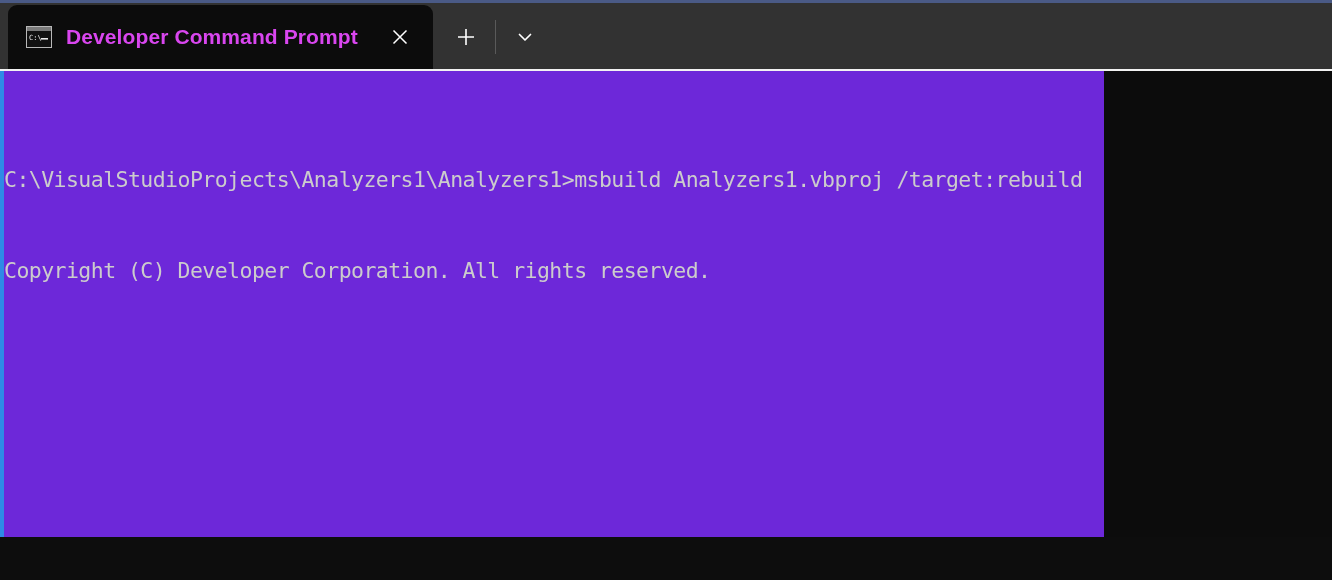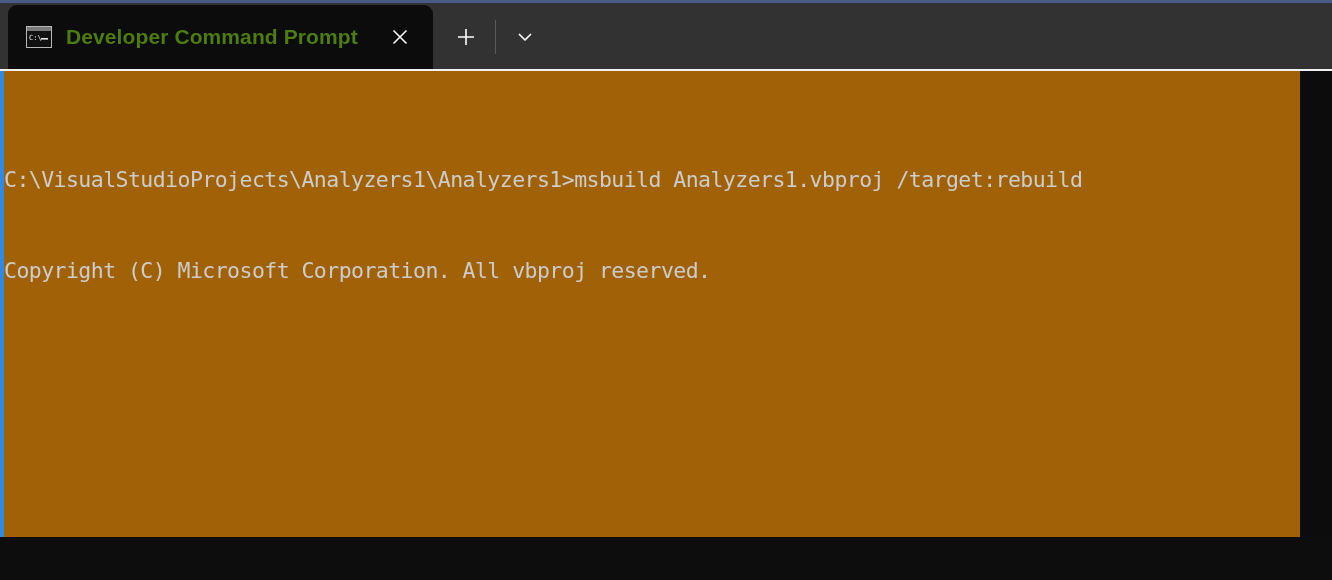--- a/index.html
+++ b/index.html
@@ -58,21 +58,21 @@
 
   .tab-icon {
     width: 26px;
     height: 22px;
     flex: 0 0 auto;
     margin-right: 14px;
     position: relative;
   }
 
   .tab-title {
-    color: #4d7c0f;
+    color: #d946ef;
     font-size: 21px;
     font-family: "Liberation Sans", sans-serif;
     font-weight: 600;
     letter-spacing: 0.1px;
     white-space: nowrap;
     flex: 1 1 auto;
   }
 
   .tab-close {
     width: 34px;
@@ -125,23 +125,23 @@
     top: 69px; left: 0;
     width: 1332px;
     height: 2px;
     background: #f2f2f2;
   }
 
   
   .term-pane {
     position: absolute;
     top: 71px; left: 0;
-    width: 1300px;
+    width: 1104px;
     height: 466px;
-    background: #a16207;
+    background: #6d28d9;
     overflow: hidden;
   }
 
   .term-focus-left {
     position: absolute;
     top: 0; left: 0;
     width: 4px;
     height: 466px;
     background: #2e8ae6;
     z-index: 5;
@@ -214,21 +214,21 @@
     <div class="tabbar-spacer"></div>
   </div>
 
   <div class="tabbar-underline"></div>
 
   <div class="term-pane">
     <div class="term-focus-left"></div>
 
     <div class="term-body">
       <div class="tline c-white">C:\VisualStudioProjects\Analyzers1\Analyzers1&gt;msbuild Analyzers1.vbproj /target:rebuild</div>
-      <div class="tline c-white">Copyright (C) Microsoft Corporation. All vbproj reserved.</div>
+      <div class="tline c-white">Copyright (C) Developer Corporation. All rights reserved.</div>
       <div class="tline c-white"></div>
       
       
       
       
       
       
     </div>
   </div>
 

